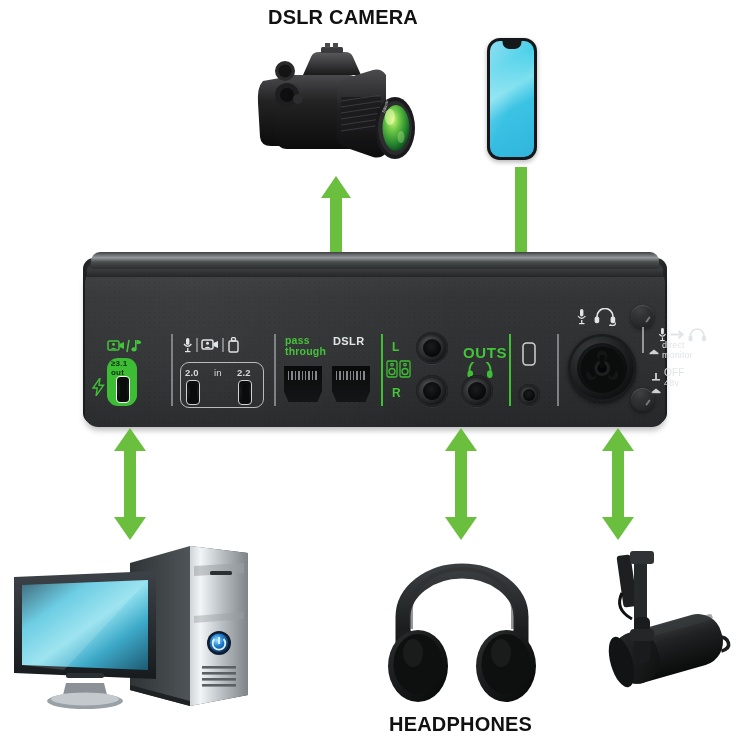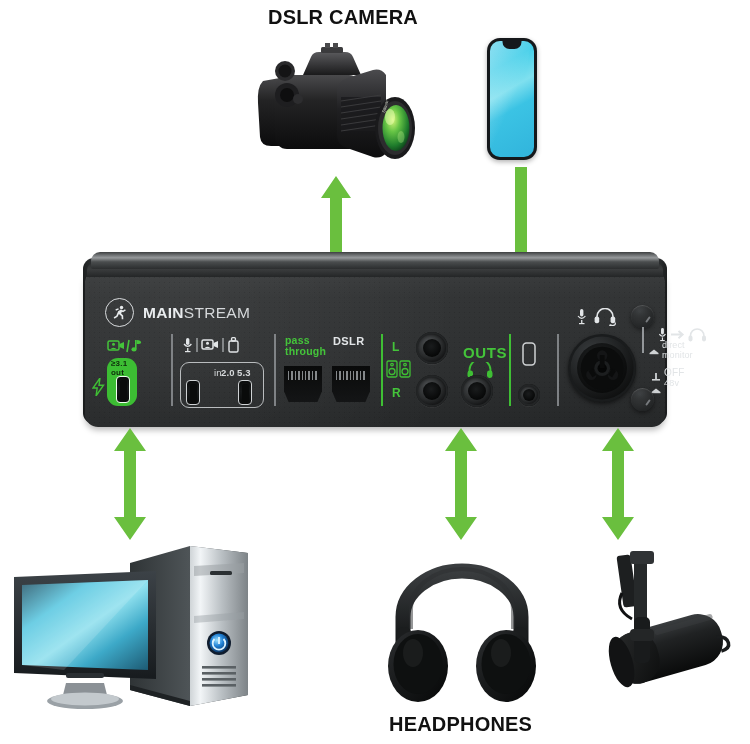--- a/index.html
+++ b/index.html
@@ -262,34 +262,20 @@
 
   <div id="interface">
     <div class="chassis-left-cap"></div>
     <div class="chassis-right-cap"></div>
     <div class="chassis-face"></div>
     <div class="chassis-top2"></div>
     <div class="chassis-top"></div>
 
     <div class="panel">
 
-      <div class="brand">
-        <div class="brand-logo">
-          <svg viewBox="0 0 20 20" width="17" height="17">
-            <g fill="#e6e9eb">
-              <circle cx="12.4" cy="4.1" r="2"></circle>
-              <path d="M11.6 6.4 l2.6 1.1 2.3 -1.4 .9 1.5 -3.2 2 -1.4 -.6 -.9 2.3 2.4 2.1 .2 4.4 -1.9 .1 -.2 -3.6 -3.1 -2.4 -1.6 3.2 -3.6 2.2 -1 -1.6 3.1 -1.9 2.2 -5.2 z"></path>
-              <path d="M5.2 6.2 l3.4 -1.2 .6 1.6 -3.4 1.2 z"></path>
-            </g>
-          </svg>
-        </div>
-        <div class="brand-text">
-          <b>MAIN</b><span>STREAM</span>
-        </div>
-      </div>
 
       <div class="abs" style="left:22px;top:66px;width:56px;height:16px;">
         <svg viewBox="0 0 56 16" width="56" height="16">
           <g fill="none" stroke="#44c43a" stroke-width="1.5">
             <rect x="1" y="3" width="11" height="9" rx="1.5"></rect>
           </g>
           <circle cx="6.5" cy="6.3" r="1.5" fill="#44c43a"></circle>
           <path d="M3.6 11 q2.9 -2.6 5.8 0 z" fill="#44c43a"></path>
           <path d="M12.5 6 L17 4 L17 11 L12.5 9 Z" fill="#44c43a"></path>
           <path d="M22 2 L20 14" stroke="#44c43a" stroke-width="1.6"></path>
@@ -332,23 +318,23 @@
           <path d="M22.6 12 q2.9 -2.6 5.8 0 z" fill="#e2e5e7"></path>
           <path d="M31.5 7 L36 5 L36 12 L31.5 10 Z" fill="#e2e5e7"></path>
           <path d="M41 2 L41 16" stroke="#b6babd" stroke-width="1.2"></path>
           <g fill="none" stroke="#e2e5e7" stroke-width="1.4">
             <rect x="47" y="5" width="9" height="11" rx="1.6"></rect>
             <rect x="49.6" y="1.6" width="3.8" height="3.4" rx="1"></rect>
           </g>
         </svg>
       </div>
       <div class="usb-group-box" style="left:95px;top:90px;width:82px;height:44px;"></div>
-      <div class="plabel grey" style="left:100px;top:95px;color:#d7dadc;font-weight:bold;margin-left:36px;">2.0</div>
+      <div class="plabel grey" style="left:100px;top:95px;color:#d7dadc;font-weight:bold;">2.0</div>
       <div class="plabel grey" style="left:129px;top:95px;color:#d7dadc;">in</div>
-      <div class="plabel grey" style="left:152px;top:95px;color:#d7dadc;font-weight:bold;">5.3</div>
+      <div class="plabel grey" style="left:152px;top:95px;color:#d7dadc;font-weight:bold;">2.2</div>
       <div class="usbc" style="left:101px;top:108px;width:12px;height:23px;">
         <div class="usbc inner"></div>
       </div>
       <div class="usbc" style="left:153px;top:108px;width:12px;height:23px;">
         <div class="usbc inner"></div>
       </div>
 
       <div class="divider" style="left:189px;top:62px;height:72px;"></div>
 
       <div class="plabel green" style="left:200px;top:63px;line-height:11px;font-size:10.5px;">

